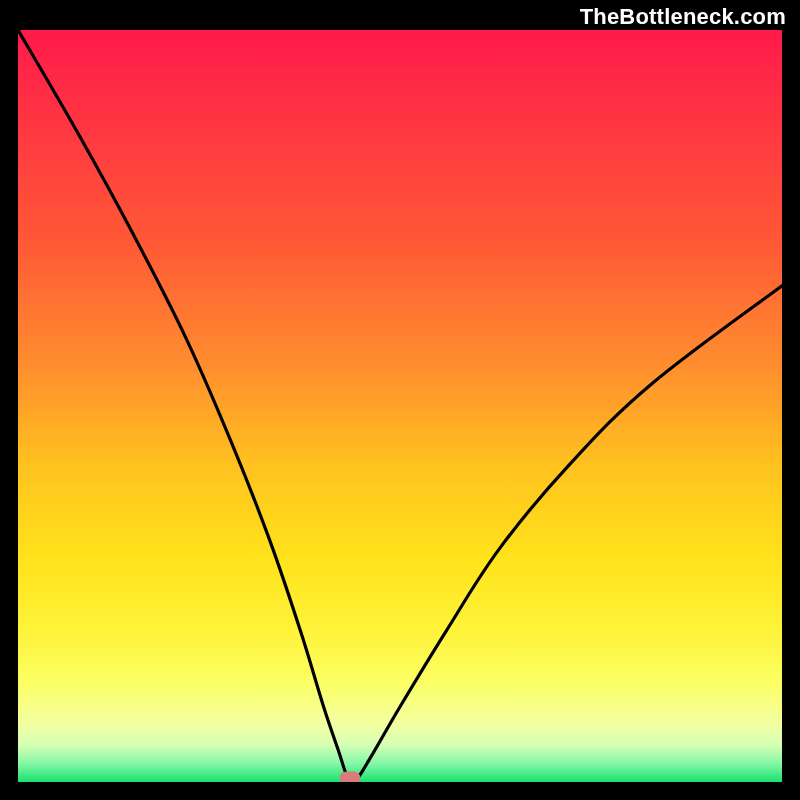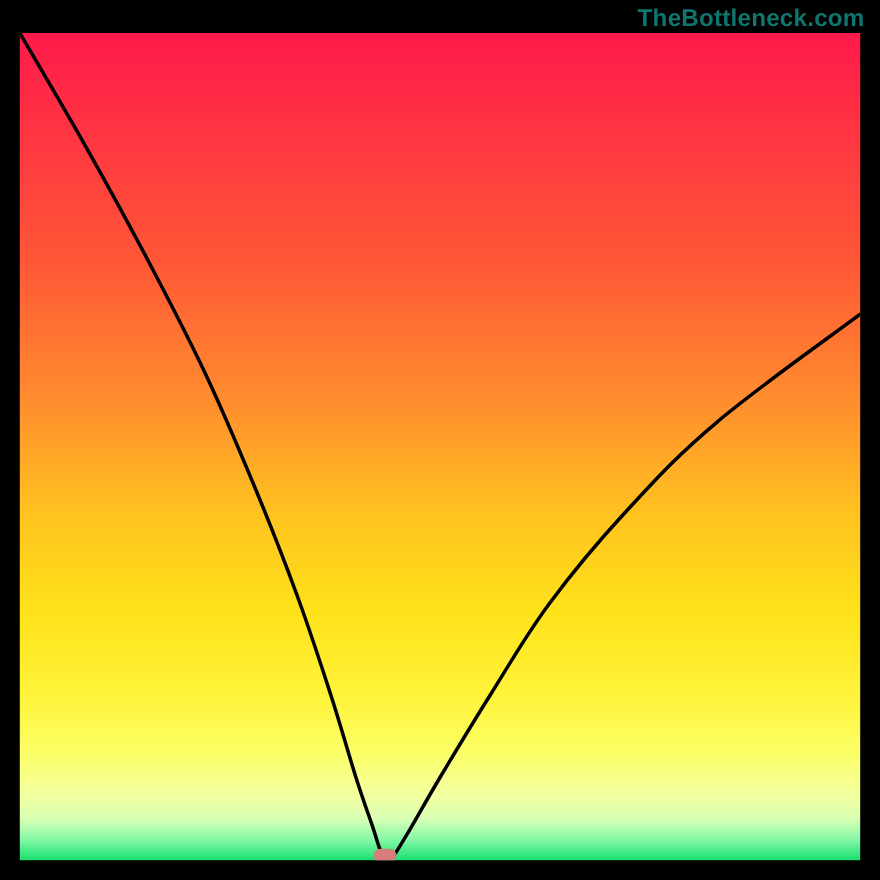--- a/index.html
+++ b/index.html
@@ -16,21 +16,21 @@
     top: 0;
     left: 0;
     width: 800px;
     height: 800px;
     background: #000;
   }
   .watermark {
     position: absolute;
     top: 4px;
     right: 14px;
-    color: #0f766e;
+    color: #ffffff;
     font-size: 22px;
     font-weight: 600;
     letter-spacing: 0.2px;
     user-select: none;
   }
   .plot-area {
     position: absolute;
     left: 18px;
     top: 30px;
     width: 764px;

